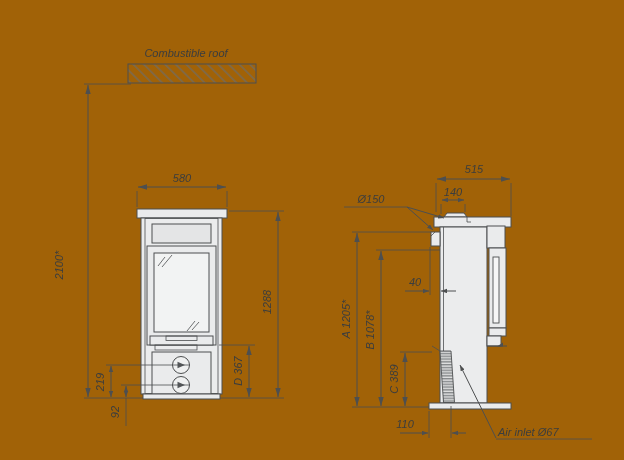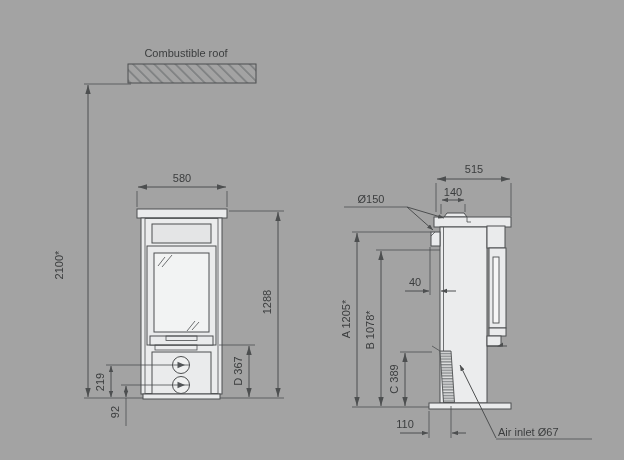--- a/index.html
+++ b/index.html
@@ -1,17 +1,17 @@
 <!DOCTYPE html>
 <html><head>
 <meta charset="utf-8">
 <style>
   html,body{margin:0;padding:0;background:#ffffff;}
-  .stage{position:relative;width:624px;height:460px;background:#a3a3a3;overflow:hidden;
-         font-family:"Liberation Sans",sans-serif;}
+  .stage{position:relative;width:624px;height:460px;background:#a16207;overflow:hidden;
+         font-family:"Liberation Sans",sans-serif;font-style:italic;}
   svg{display:block;}
   text{fill:#3b3d3e;font-family:"Liberation Sans",sans-serif;font-size:11px;}
   .ln{stroke:#4d4f50;stroke-width:1;fill:none;}
   .thin{stroke:#4d4f50;stroke-width:0.8;fill:none;}
   .dim{stroke:#4d4f50;stroke-width:1;fill:none;}
   .bodyfill{fill:#eaebec;stroke:#4d4f50;stroke-width:1;}
   .panelfill{fill:#e4e5e6;stroke:#4d4f50;stroke-width:1;}
   .glassfill{fill:#f2f3f3;stroke:#4d4f50;stroke-width:1;}
 </style>
 </head>

